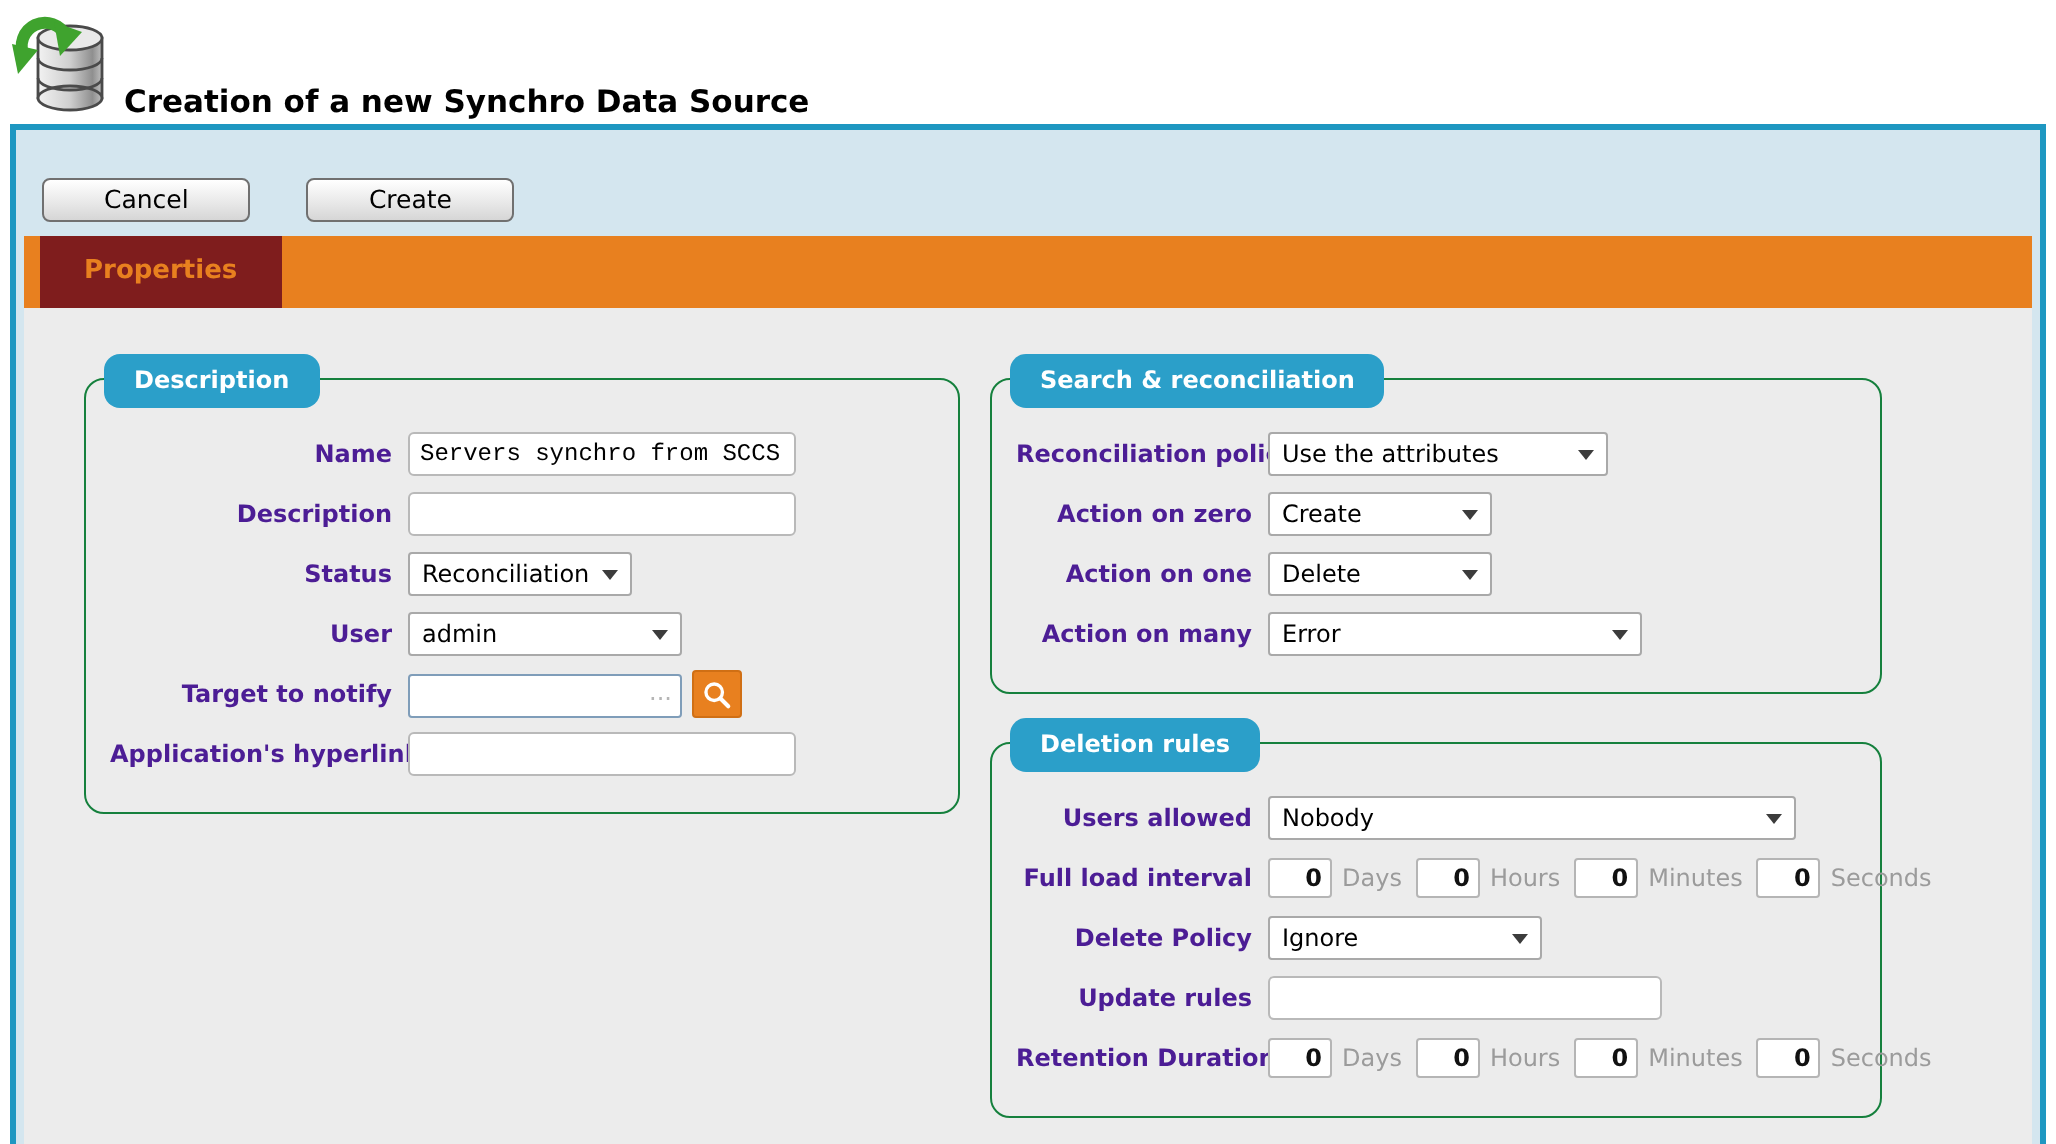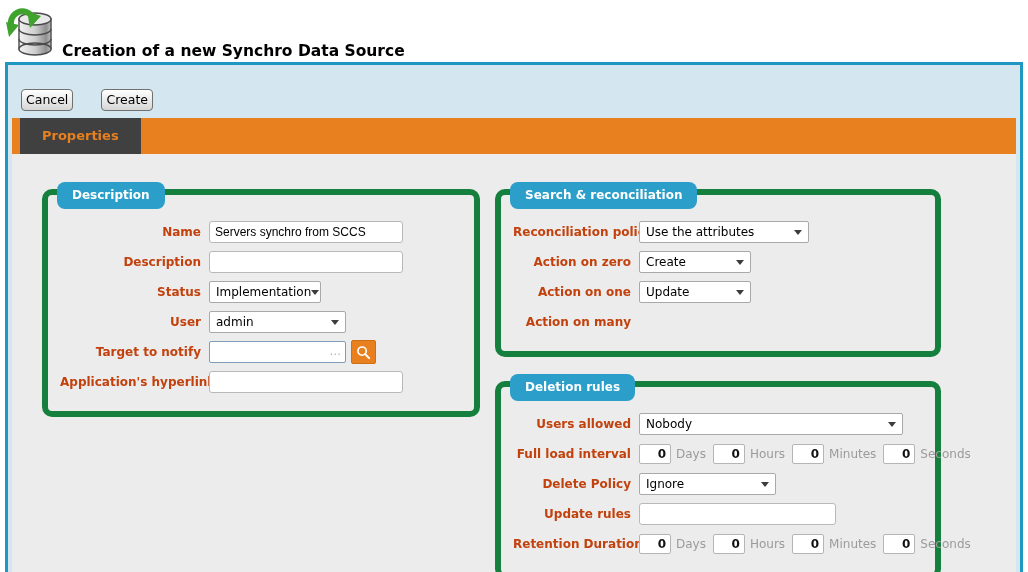--- a/index.html
+++ b/index.html
@@ -8,49 +8,49 @@
 
   
   .header { height:62px; display:flex; align-items:center; padding-left:5px; background:#fff; }
   .logo { width:50px; height:56px; flex:0 0 auto; }
   .page-title { font-size:15.5px; font-weight:bold; color:#000; margin-left:7px;margin-top:40px; }
 
   
   .main { margin:0 5px; border:3px solid #1e97c1; background:#d4e6ef; padding:0 4px 21px 4px; }
 
   .toolbar { padding:24px 4px 7px 9px; }
-  .btn { font-family:inherit; font-size:12.5px; color:#000; padding:2px 4px 3px;
+  .btn { font-family:inherit; font-size:12.5px; color:#000; padding:2px 30px 3px;
     background:linear-gradient(#ffffff,#e9e9e9 55%,#d6d6d6); border:1px solid #707070;
     border-radius:4px; cursor:pointer; margin-right:23px; }
 
   
   .panel { background:#ececec; }
   .tabstrip { background:#e8801f; height:36px; display:flex; }
-  .tab-active { background:#404040; color:#e8801f; font-weight:bold; font-size:13px;
+  .tab-active { background:#7f1d1d; color:#e8801f; font-weight:bold; font-size:13px;
     line-height:36px; padding:0 22px; margin-left:8px; cursor:pointer; }
 
   .panel-body { display:flex; align-items:flex-start; padding:22px 18px 40px 30px; }
   .col-left  { width:438px; flex:0 0 auto; }
   .col-right { width:446px; flex:0 0 auto; margin-left:15px; }
 
   
-  .fieldset { position:relative; border:6px solid #15803d; border-radius:10px;
+  .fieldset { position:relative; border:1px solid #15803d; border-radius:10px;
     margin-top:13px; padding:26px 12px 10px; }
   .fieldset.second { margin-top:24px; }
   .legend { position:absolute; top:-13px; left:9px; background:#2b9fc9; color:#fff;
     font-weight:bold; font-size:12px; padding:6px 15px 7px; border-radius:8px; }
 
   
   .row { display:flex; align-items:center; margin-bottom:8px; height:22px; }
   .lbl { flex:0 0 auto; text-align:right; padding-right:8px; font-weight:bold;
-    font-size:12px; color:#c2410c; white-space:nowrap; }
+    font-size:12px; color:#4c1d95; white-space:nowrap; }
   .col-left  .lbl { width:149px; }
   .col-right .lbl { width:126px; }
 
-  .txt { font-family:Liberation Sans, sans-serif; font-size:12px; color:#000; height:22px;
+  .txt { font-family:Liberation Mono, monospace; font-size:12px; color:#000; height:22px;
     border:1px solid #b9b9b9; border-radius:3px; padding:0 5px; background:#fff; }
   .w194{width:194px} .w197{width:197px}
 
   
   .sel { height:22px; background:#fff; border:1px solid #a9a9a9; border-radius:2px;
     display:flex; align-items:center; padding:0 6px 0 6px; font-size:12px; color:#000;
     cursor:default; }
   .arr { margin-left:auto; width:0; height:0; border:4px solid transparent;
     border-top:5px solid #3c3c3c; transform:translateY(2px); }
   .sw112{width:112px} .sw262{width:262px} .sw137{width:137px}
@@ -121,21 +121,21 @@
           </div>
 
           <div class="row">
             <div class="lbl">Description</div>
             <input class="txt w194" type="text" style="">
           </div>
 
           <div class="row">
             <div class="lbl">Status</div>
             <div class="sel sw112">
-              <span>Implementation</span>
+              <span>Reconciliation</span>
               <span class="arr"></span>
             </div>
           </div>
 
 
           <div class="row">
             <div class="lbl">User</div>
             <div class="sel sw137">
               <span>admin</span>
               <span class="arr"></span>
@@ -182,27 +182,31 @@
             <div class="lbl">Action on zero</div>
             <div class="sel sw112">
               <span>Create</span>
               <span class="arr"></span>
             </div>
           </div>
 
           <div class="row">
             <div class="lbl">Action on one</div>
             <div class="sel sw112">
-              <span>Update</span>
+              <span>Delete</span>
               <span class="arr"></span>
             </div>
           </div>
 
           <div class="row">
             <div class="lbl">Action on many</div>
+            <div class="sel sw187">
+              <span>Error</span>
+              <span class="arr"></span>
+            </div>
           </div>
         </div>
 
         <div class="fieldset second">
           <div class="legend">Deletion rules</div>
 
           <div class="row">
             <div class="lbl">Users allowed</div>
             <div class="sel sw264">
               <span>Nobody</span>

